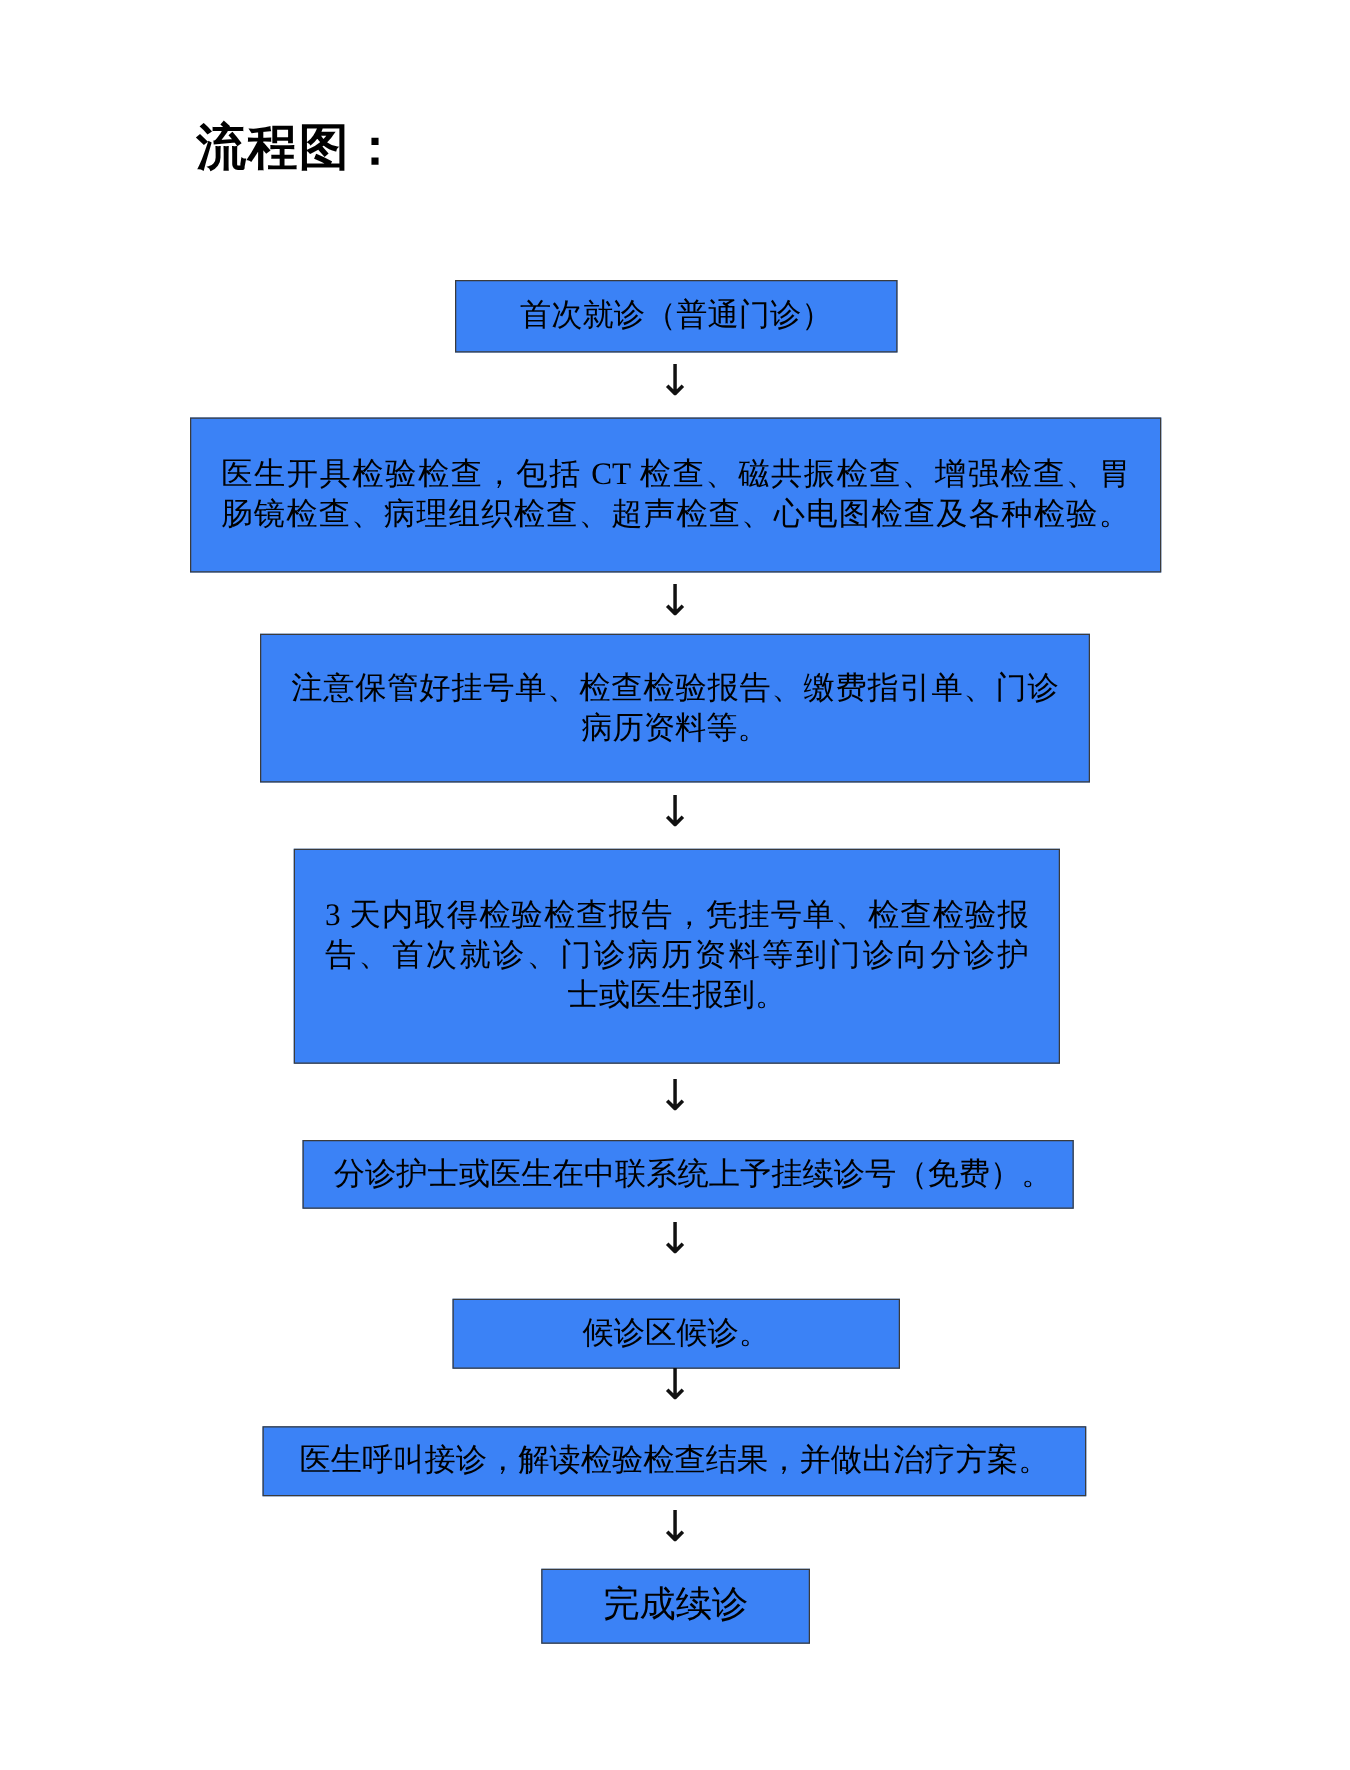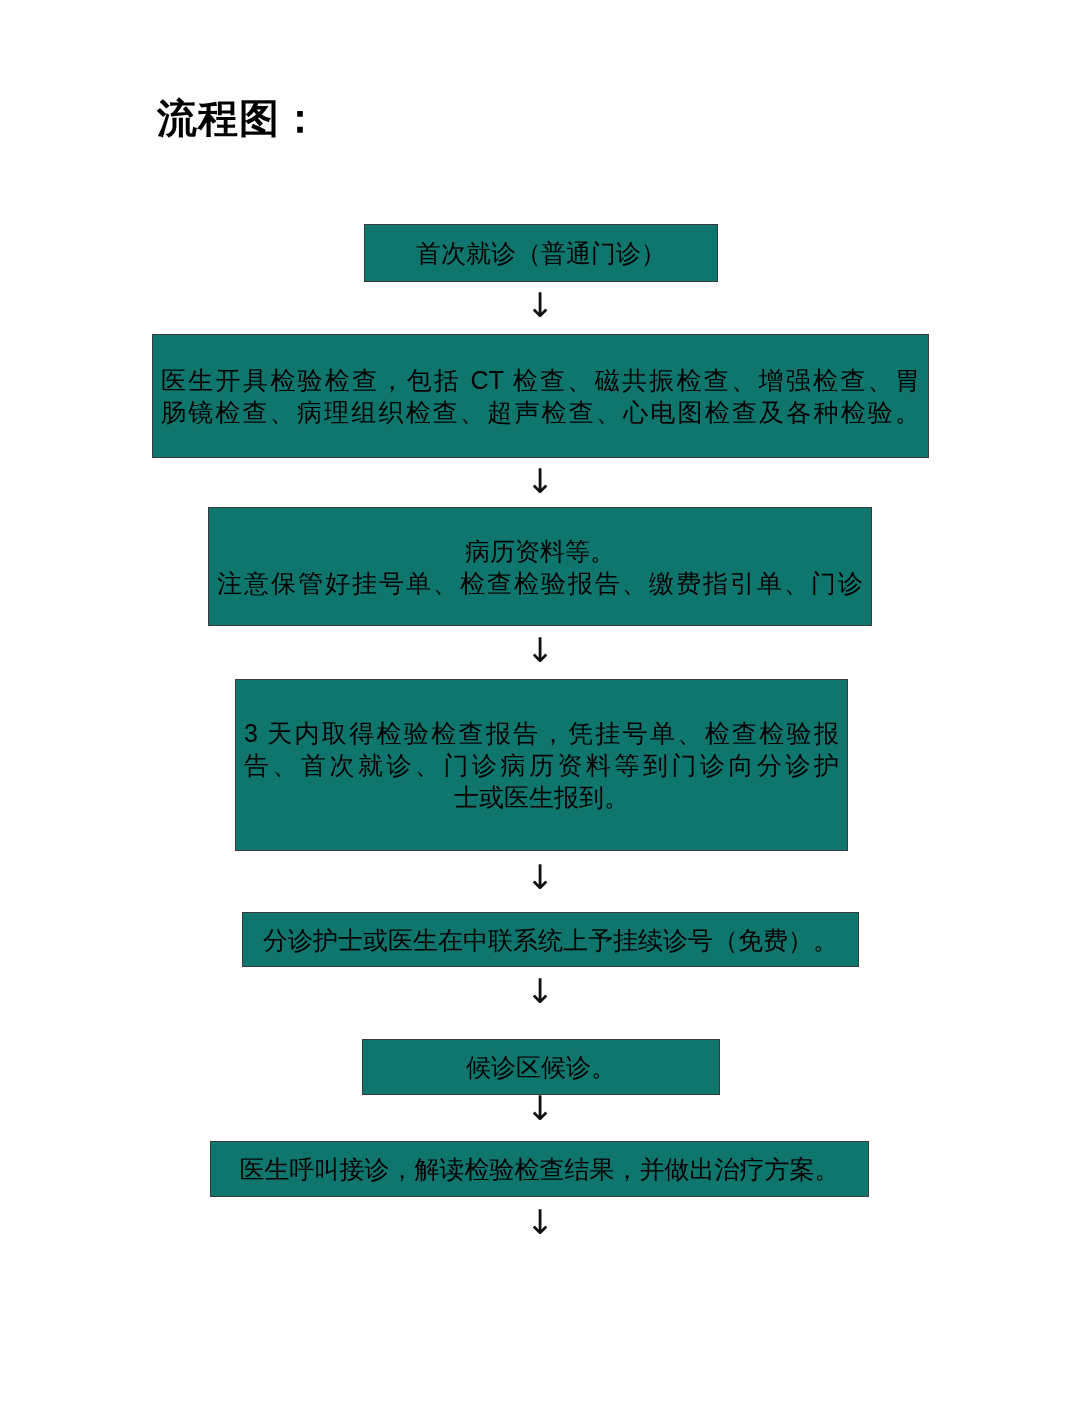--- a/index.html
+++ b/index.html
@@ -29,26 +29,27 @@
     font-size: 40px;
     font-weight: bold;
     letter-spacing: 1px;
     line-height: 52px;
     white-space: nowrap;
   }
   .node {
     position: absolute;
     box-sizing: border-box;
     border: 1px solid #3b3b3b;
-    background: #0f766e;
+    background: #3b82f6;
     display: flex;
     flex-direction: column;
     justify-content: center;
     align-items: stretch;
-    padding: 0 8px;
+    padding: 0 24px;
+    font-family: Liberation Serif, serif;
   }
   .node .line {
     font-size: 25px;
     line-height: 1.28;
     white-space: nowrap;
   }
   .node.center .line {
     text-align: center;
   }
   .node.justify .line {
@@ -103,22 +104,22 @@
   <div class="arrow" id="arrow-1">↓</div>
 
   <div class="node justify" id="node-2">
     <div class="line">医生开具检验检查，包括 CT 检查、磁共振检查、增强检查、胃</div>
     <div class="line last">肠镜检查、病理组织检查、超声检查、心电图检查及各种检验。</div>
   </div>
 
   <div class="arrow" id="arrow-2">↓</div>
 
   <div class="node justify lastcenter" id="node-3">
+    <div class="line">注意保管好挂号单、检查检验报告、缴费指引单、门诊</div>
     <div class="line last">病历资料等。</div>
-    <div class="line">注意保管好挂号单、检查检验报告、缴费指引单、门诊</div>
   </div>
 
   <div class="arrow" id="arrow-3">↓</div>
 
   <div class="node justify lastcenter" id="node-4">
     <div class="line">3 天内取得检验检查报告，凭挂号单、检查检验报</div>
     <div class="line">告、首次就诊、门诊病历资料等到门诊向分诊护</div>
     <div class="line last">士或医生报到。</div>
   </div>
 
@@ -135,14 +136,17 @@
   </div>
 
   <div class="arrow" id="arrow-6">↓</div>
 
   <div class="node center" id="node-7">
     <div class="line">医生呼叫接诊，解读检验检查结果，并做出治疗方案。</div>
   </div>
 
   <div class="arrow" id="arrow-7">↓</div>
 
+  <div class="node center" id="node-8">
+    <div class="line">完成续诊</div>
+  </div>
 
 </div>
 
 </body></html>

